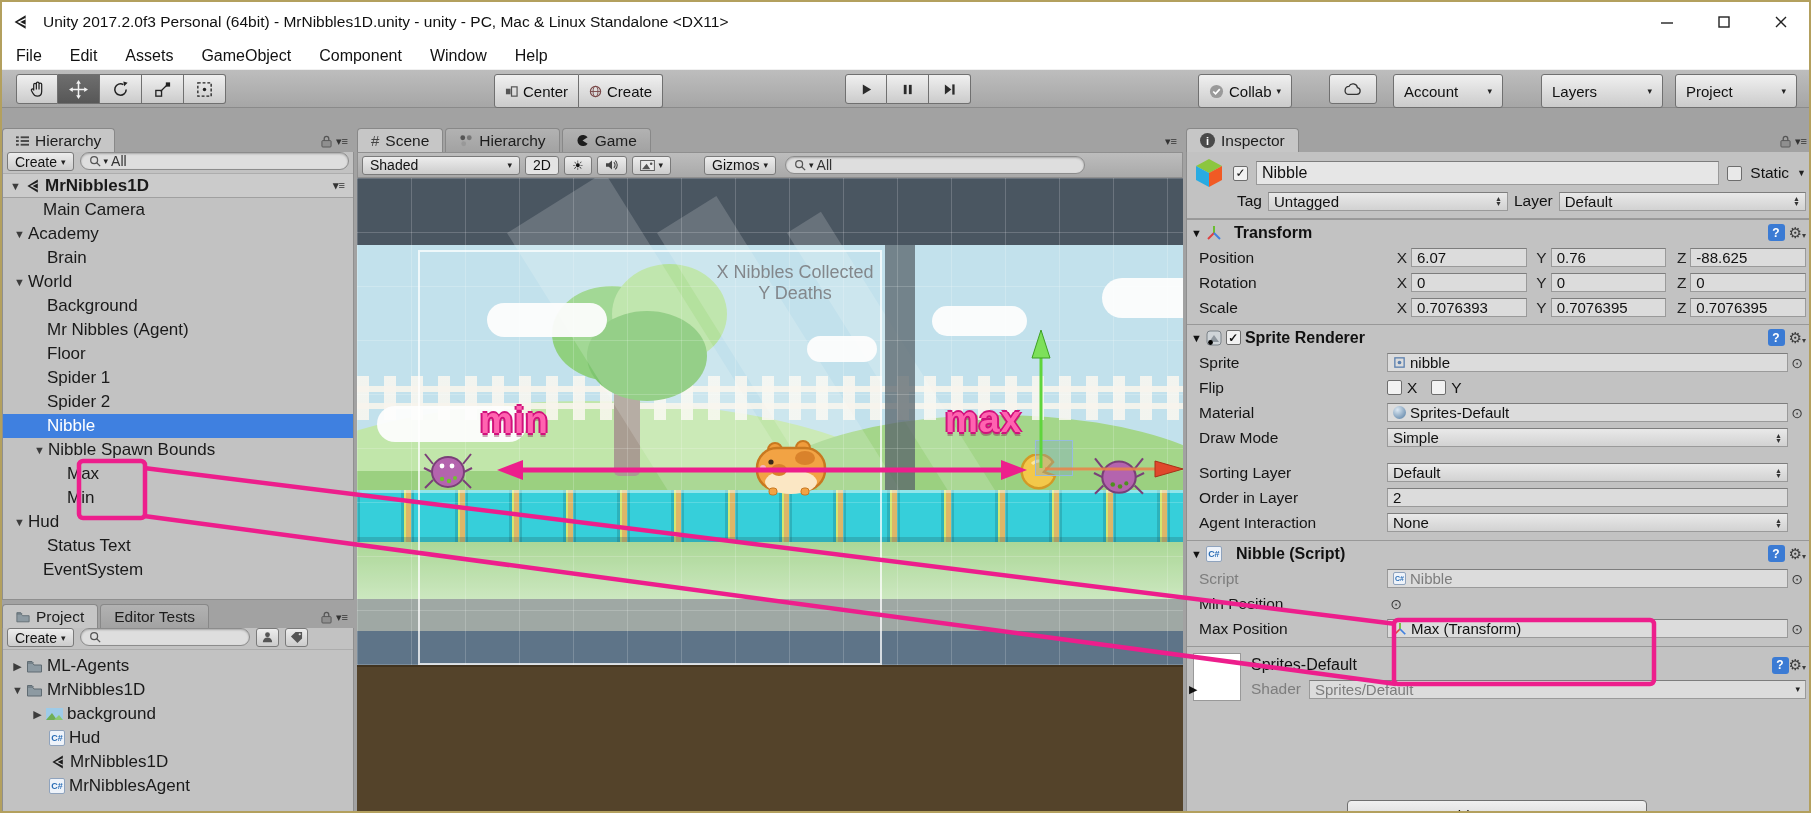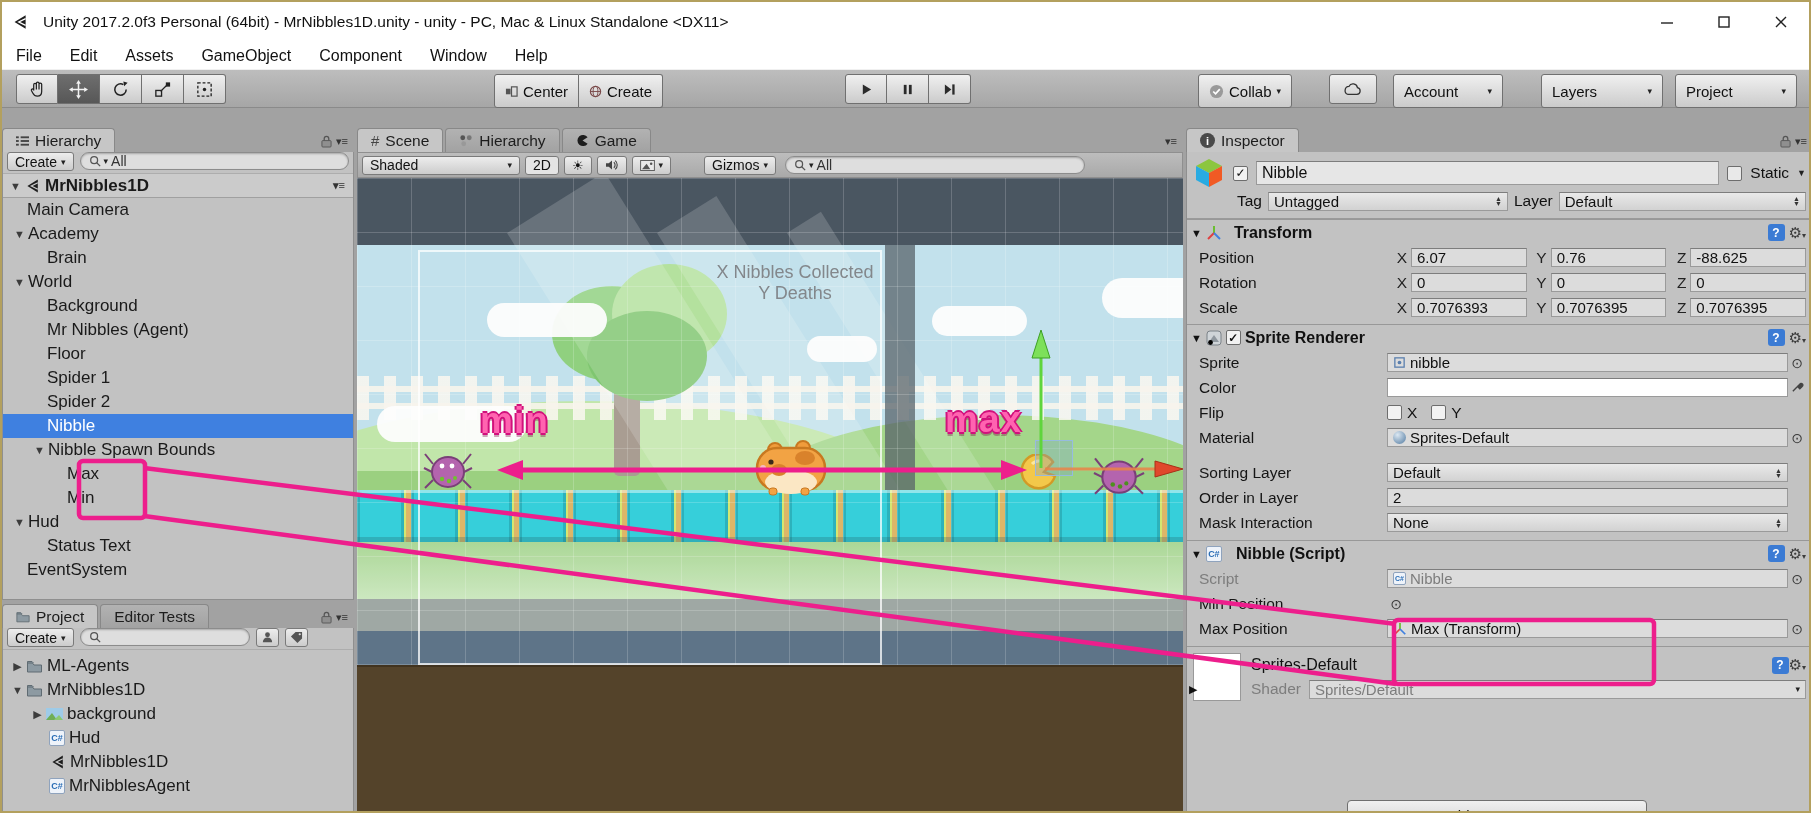--- a/index.html
+++ b/index.html
@@ -37,21 +37,21 @@
   .small-btn{background:linear-gradient(#ededed,#cccccc);border:1px solid #7a7a7a;border-radius:3px;height:19px;
        display:flex;align-items:center;padding:0 7px;font-size:14px;gap:4px;}
   .searchpill{height:18px;border-radius:9px;background:#dedede;border:1px solid #8c8c8c;box-shadow:inset 0 1px 2px rgba(0,0,0,.25);
        display:flex;align-items:center;padding:0 8px;gap:3px;font-size:14px;color:#333;flex:1;}
   
   .tree{font-size:17px;color:#1a1a1a;}
   .trow{height:24px;display:flex;align-items:center;}
   .trow .exp{width:17px;font-size:11px;color:#3c3c3c;text-align:center;flex:none;}
   .trow.sel{background:#3f80e0;color:#fff;}
   .scene-row{background:#cbcbcb;border-bottom:1px solid #a0a0a0;font-weight:bold;}
-  .ind1{padding-left:24px;} .ind2{padding-left:44px;} .ind3{padding-left:64px;}
+  .ind1{padding-left:40px;} .ind2{padding-left:44px;} .ind3{padding-left:64px;}
   .icon16{width:17px;height:17px;flex:none;margin-right:4px;display:inline-flex;align-items:center;justify-content:center;}
   .csicon{width:16px;height:16px;background:#eef3fa;border:1px solid #8fa3bd;border-radius:2px;color:#2a6db5;
      font-size:9px;font-weight:bold;display:inline-flex;align-items:center;justify-content:center;flex:none;margin-right:4px;}
   
   .scene-toolbar{background:linear-gradient(#bdbdbd,#a9a9a9);border:1px solid #8f8f8f;display:flex;align-items:center;gap:5px;padding:0 4px;}
   .viewport{background:#4a5661;overflow:hidden;}
   .skyband{position:absolute;left:0;right:0;background:#b9dde9;}
   .grid{position:absolute;background-image:linear-gradient(rgba(255,255,255,.18) 1px,transparent 1px),
         linear-gradient(90deg,rgba(255,255,255,.18) 1px,transparent 1px);background-size:54px 54px;pointer-events:none;}
   .hill{position:absolute;border-radius:50% 50% 0 0/100% 100% 0 0;}
@@ -706,62 +706,64 @@
       <span class="ifld">
         <svg width="13" height="13" viewBox="0 0 14 14" style="margin-right:4px;">
             <rect x="2" y="2" width="10" height="10" fill="none" stroke="#5a7fae" stroke-width="1.4"></rect>
             <circle cx="7" cy="7" r="2" fill="#5a7fae"></circle>
           </svg>
         <span>nibble</span>
       </span>
       <span class="picker">⊙</span>
     </div>
     <div class="irow">
-      <span class="ilabel">Color</span>
-      <span class="ifld" style="background:#fff;"></span>
-      <span class="picker">
-        <svg width="13" height="13" viewBox="0 0 14 14">
-            <path d="M2 12 L7 7 M7 7 L9.5 4.5 a1.8 1.8 0 1 1 2.5 2.5 L9.5 9.5 Z" stroke="#444" stroke-width="1.5" fill="#444"></path>
-          </svg>
-      </span>
-    </div>
-    <div class="irow">
       <span class="ilabel">Flip</span>
       <span class="cb"></span>
       <span style="margin:0 14px 0 5px;">X</span>
       <span class="cb"></span>
       <span style="margin-left:5px;">Y</span>
     </div>
     <div class="irow">
       <span class="ilabel">Material</span>
       <span class="ifld">
         <span style="width:13px;height:13px;border-radius:50%;background:radial-gradient(circle at 35% 30%,#dce8f2,#7a9ab8 70%);margin-right:4px;"></span>
         <span>Sprites-Default</span>
       </span>
       <span class="picker">⊙</span>
+    </div>
+    <div class="irow">
+      <span class="ilabel">Draw Mode</span>
+      <span class="ifld drop">
+        <span>Simple</span>
+        <span class="mini-dd">
+            <span>▲</span>
+            <span>▼</span>
+          </span>
+      </span>
+      <span class="picker"></span>
     </div>
     <div style="height:10px;"></div>
     <div class="irow">
       <span class="ilabel">Sorting Layer</span>
       <span class="ifld drop">
         <span>Default</span>
         <span class="mini-dd">
             <span>▲</span>
             <span>▼</span>
           </span>
       </span>
       <span class="picker"></span>
     </div>
     <div class="irow">
       <span class="ilabel">Order in Layer</span>
       <span class="ifld">2</span>
       <span class="picker"></span>
     </div>
     <div class="irow" style="margin-bottom:5px;">
-      <span class="ilabel">Mask Interaction</span>
+      <span class="ilabel">Agent Interaction</span>
       <span class="ifld drop">
         <span>None</span>
         <span class="mini-dd">
             <span>▲</span>
             <span>▼</span>
           </span>
       </span>
       <span class="picker"></span>
     </div>
 

